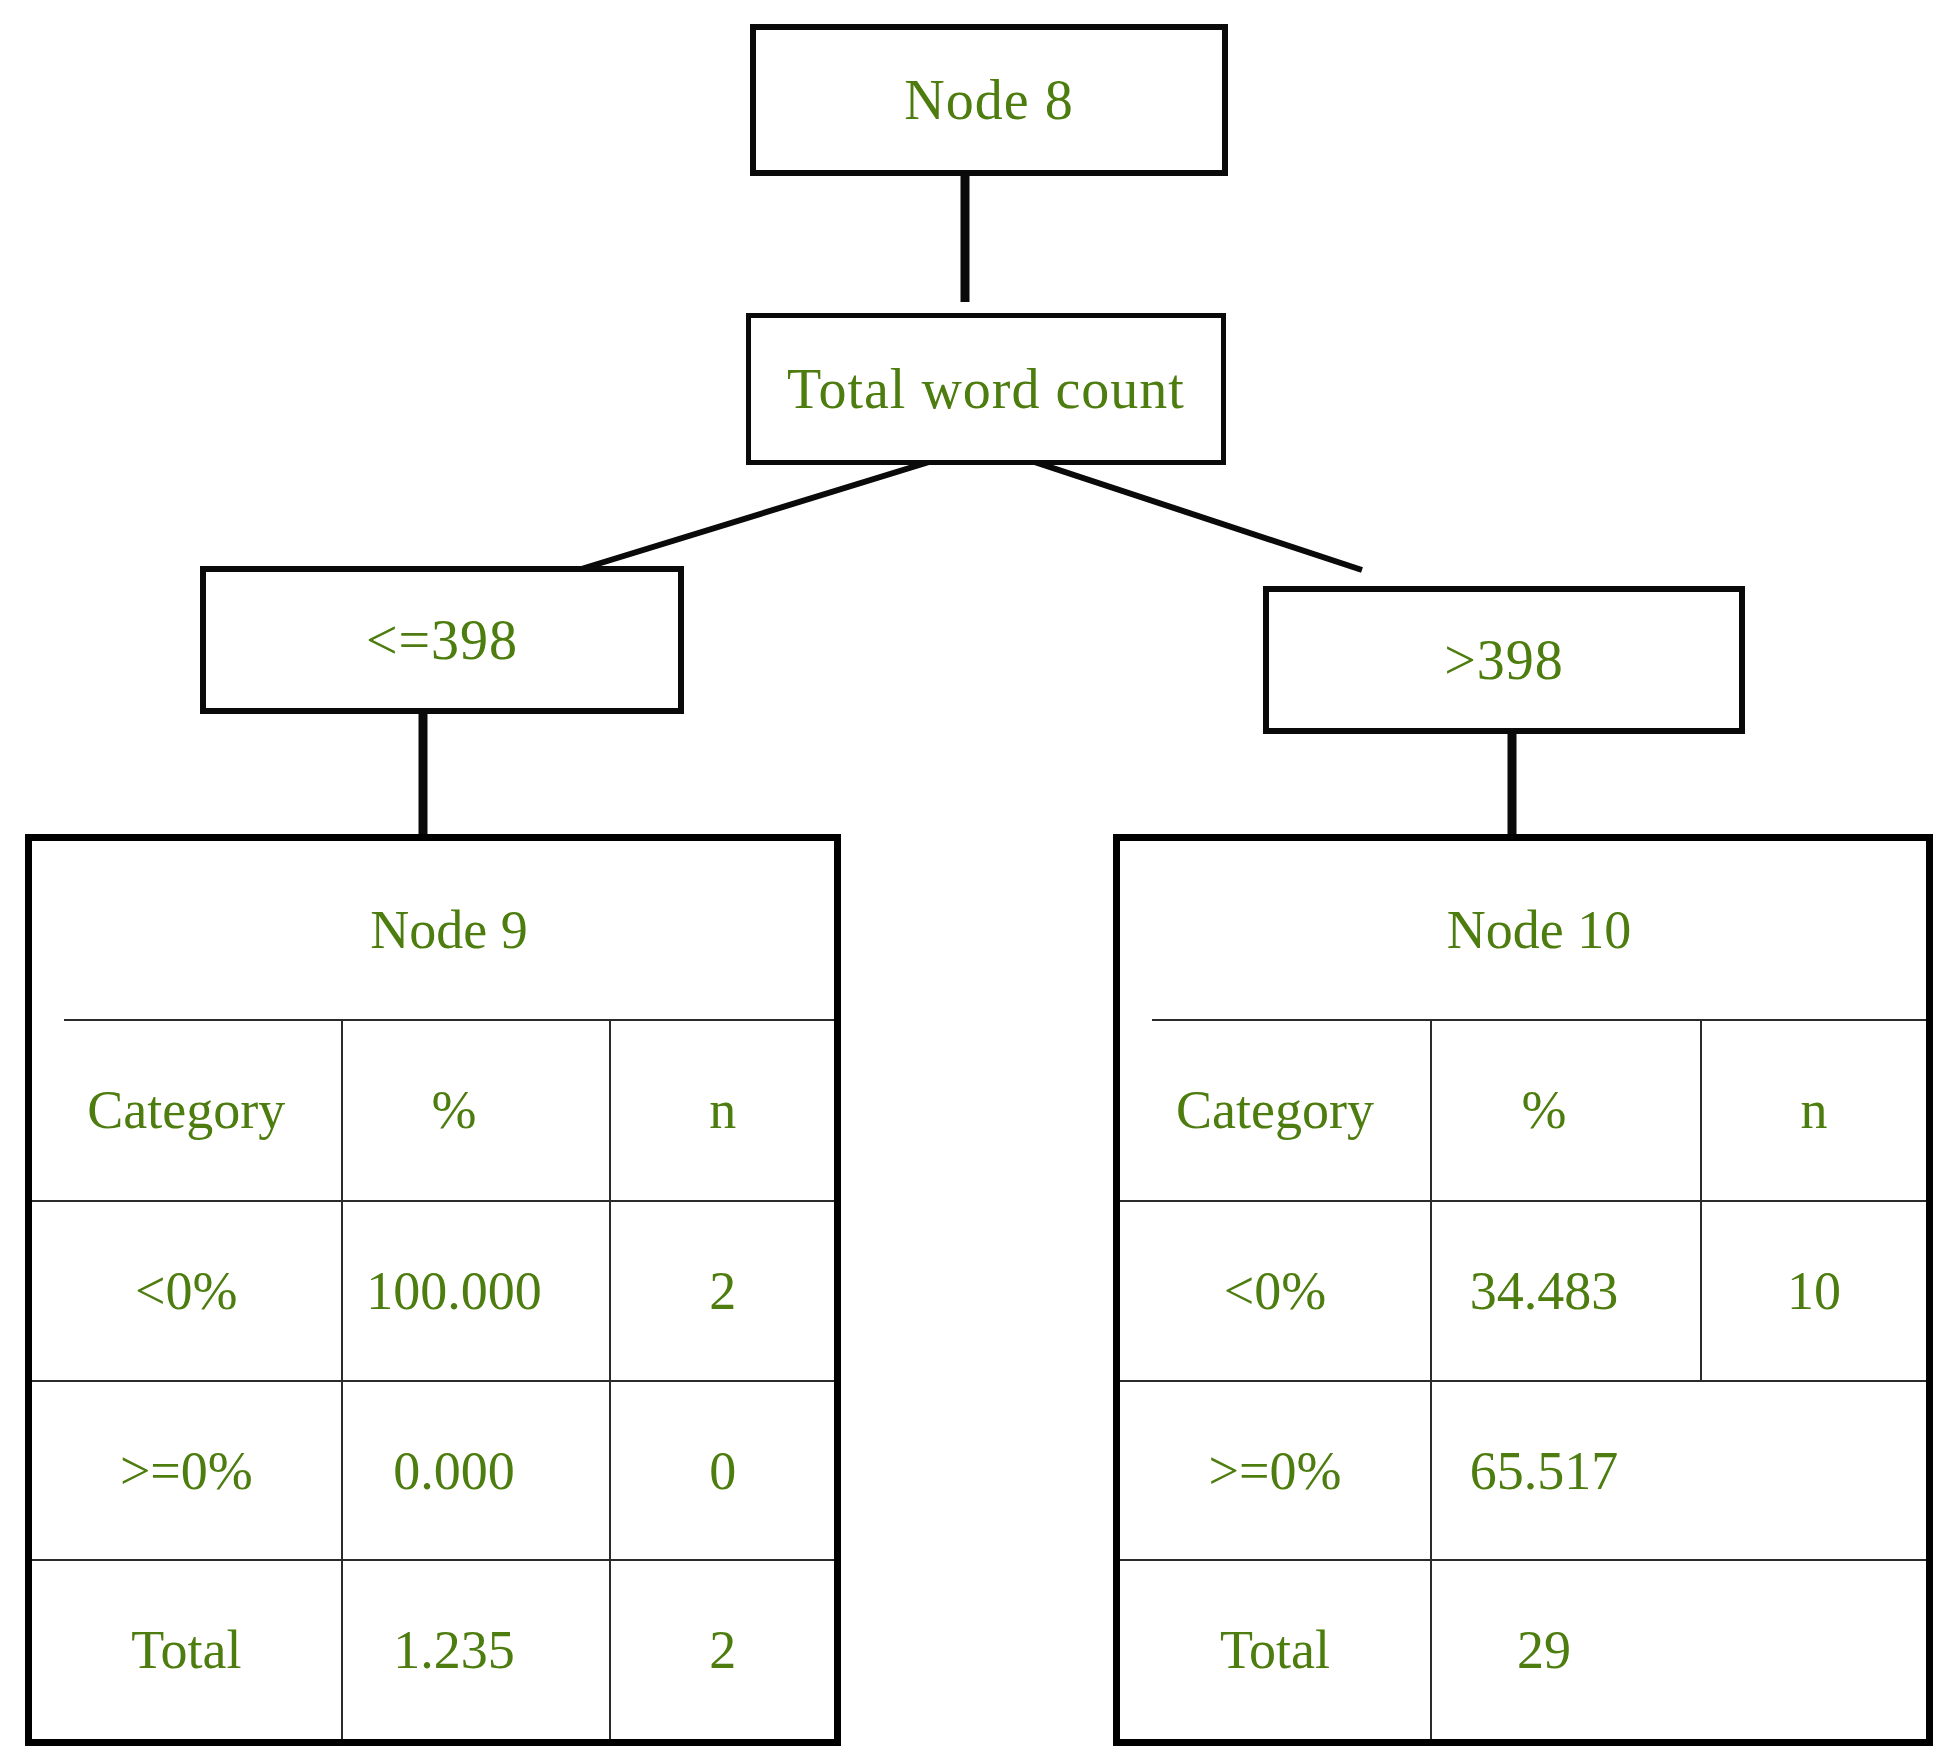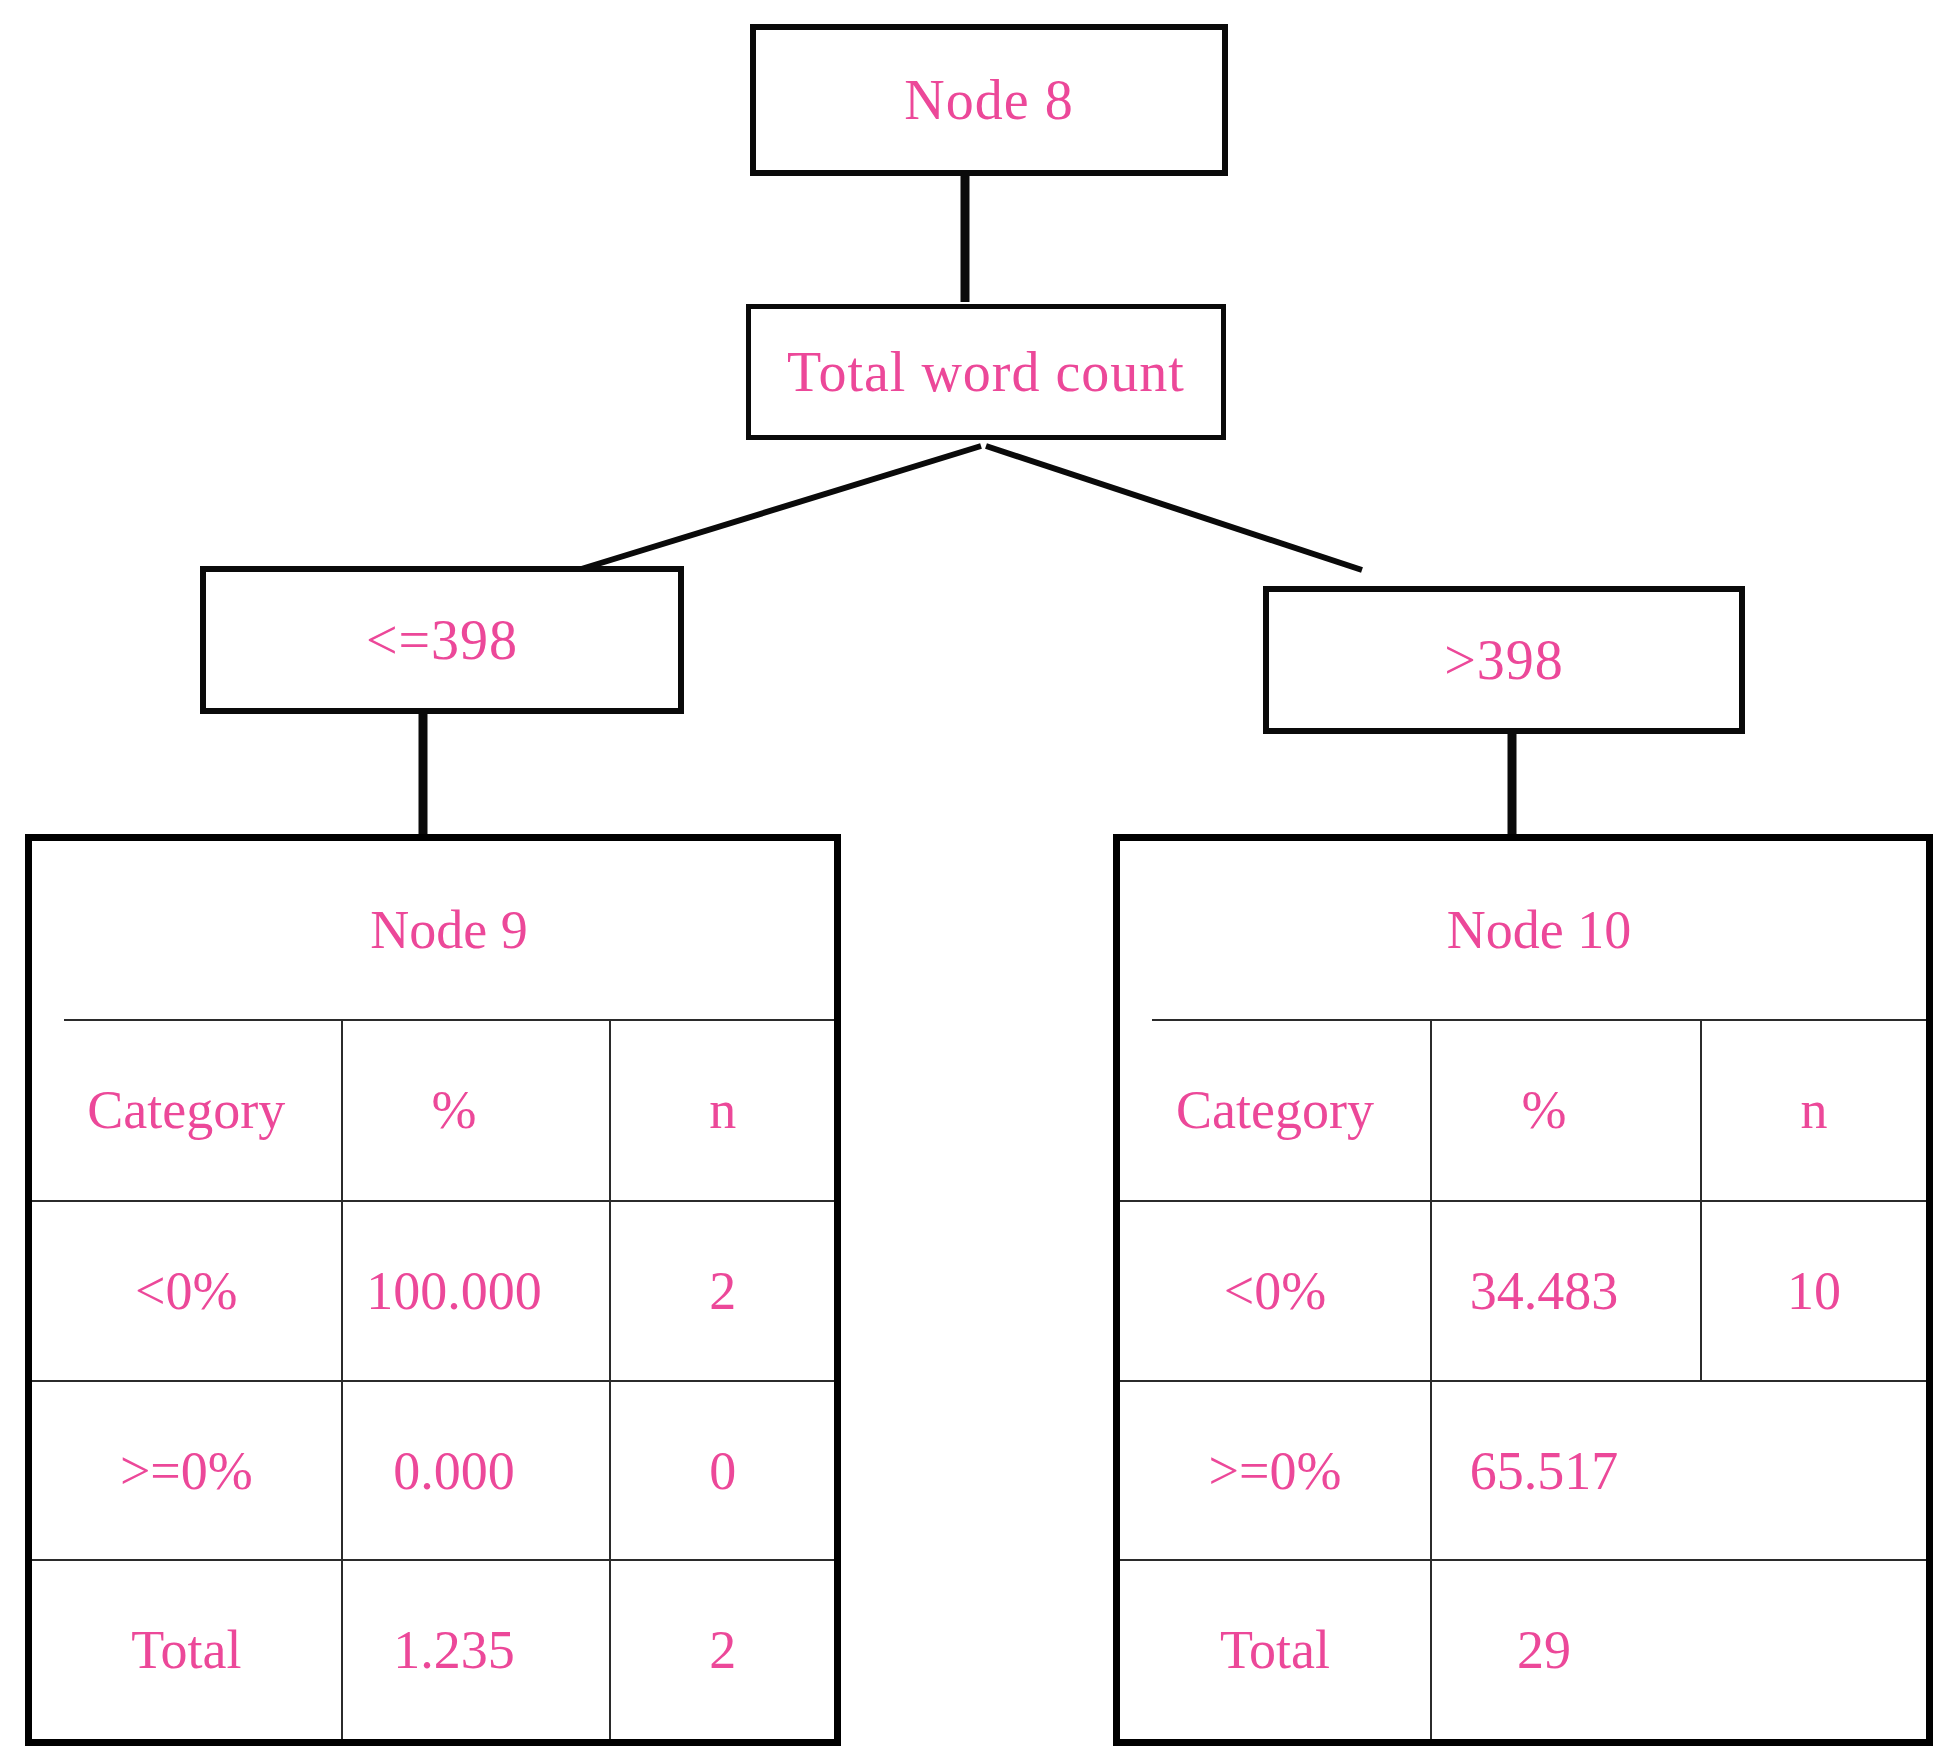--- a/index.html
+++ b/index.html
@@ -6,42 +6,42 @@
     margin: 0;
     padding: 0;
     background: #ffffff;
   }
   .canvas {
     position: relative;
     width: 1944px;
     height: 1751px;
     background: #ffffff;
     font-family: "Liberation Serif", "DejaVu Serif", serif;
-    color: #ec4899;
+    color: #4d7c0f;
     overflow: hidden;
   }
   .connector-layer {
     position: absolute;
     left: 0; top: 0;
     width: 1944px;
     height: 1751px;
   }
   .tree-box {
     position: absolute;
     background: #ffffff;
     border: 6px solid #0a0a0a;
     display: flex;
     align-items: center;
     justify-content: center;
     font-size: 56px;
     letter-spacing: 1px;
     box-sizing: border-box;
   }
   .box-node8      { left: 750px;  top: 24px;  width: 478px; height: 152px; }
-  .box-split      { left: 746px;  top: 304px; width: 480px; height: 136px; border-width: 5px; }
+  .box-split      { left: 746px;  top: 313px; width: 480px; height: 152px; border-width: 5px; }
   .box-cond-left  { left: 200px;  top: 566px; width: 484px; height: 148px; }
   .box-cond-right { left: 1263px; top: 566px; width: 482px; height: 148px; margin-top: 20px; }
 
   .node-table {
     position: absolute;
     background: #ffffff;
     border: 7px solid #000000;
     box-sizing: border-box;
     display: grid;
     grid-template-rows: repeat(5, 1fr);

